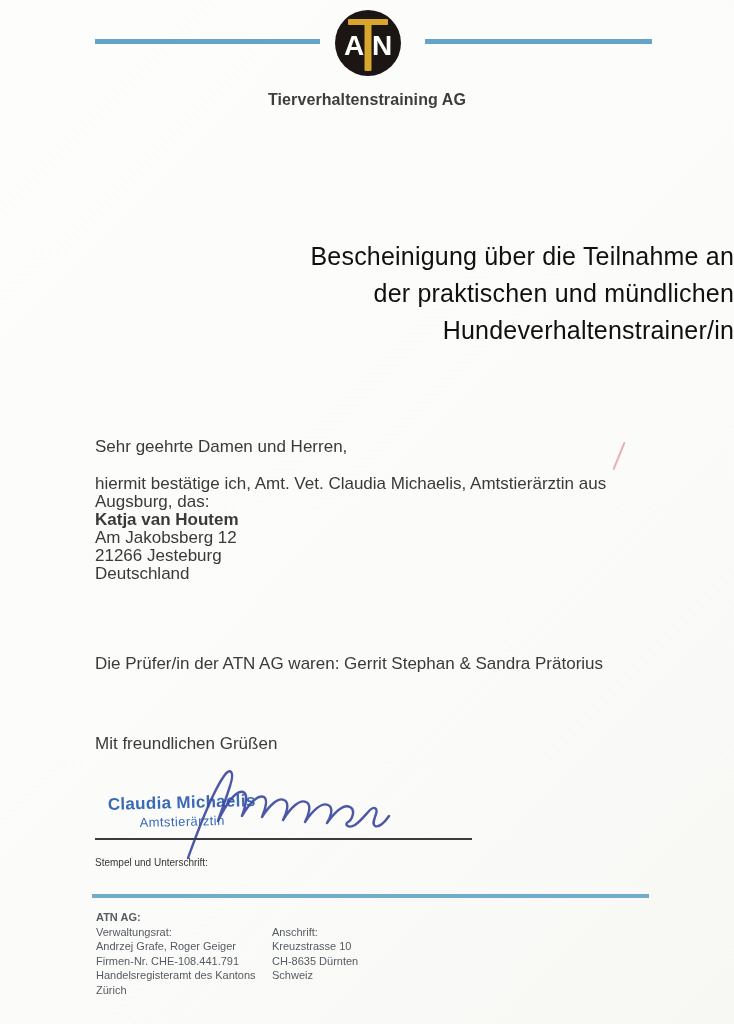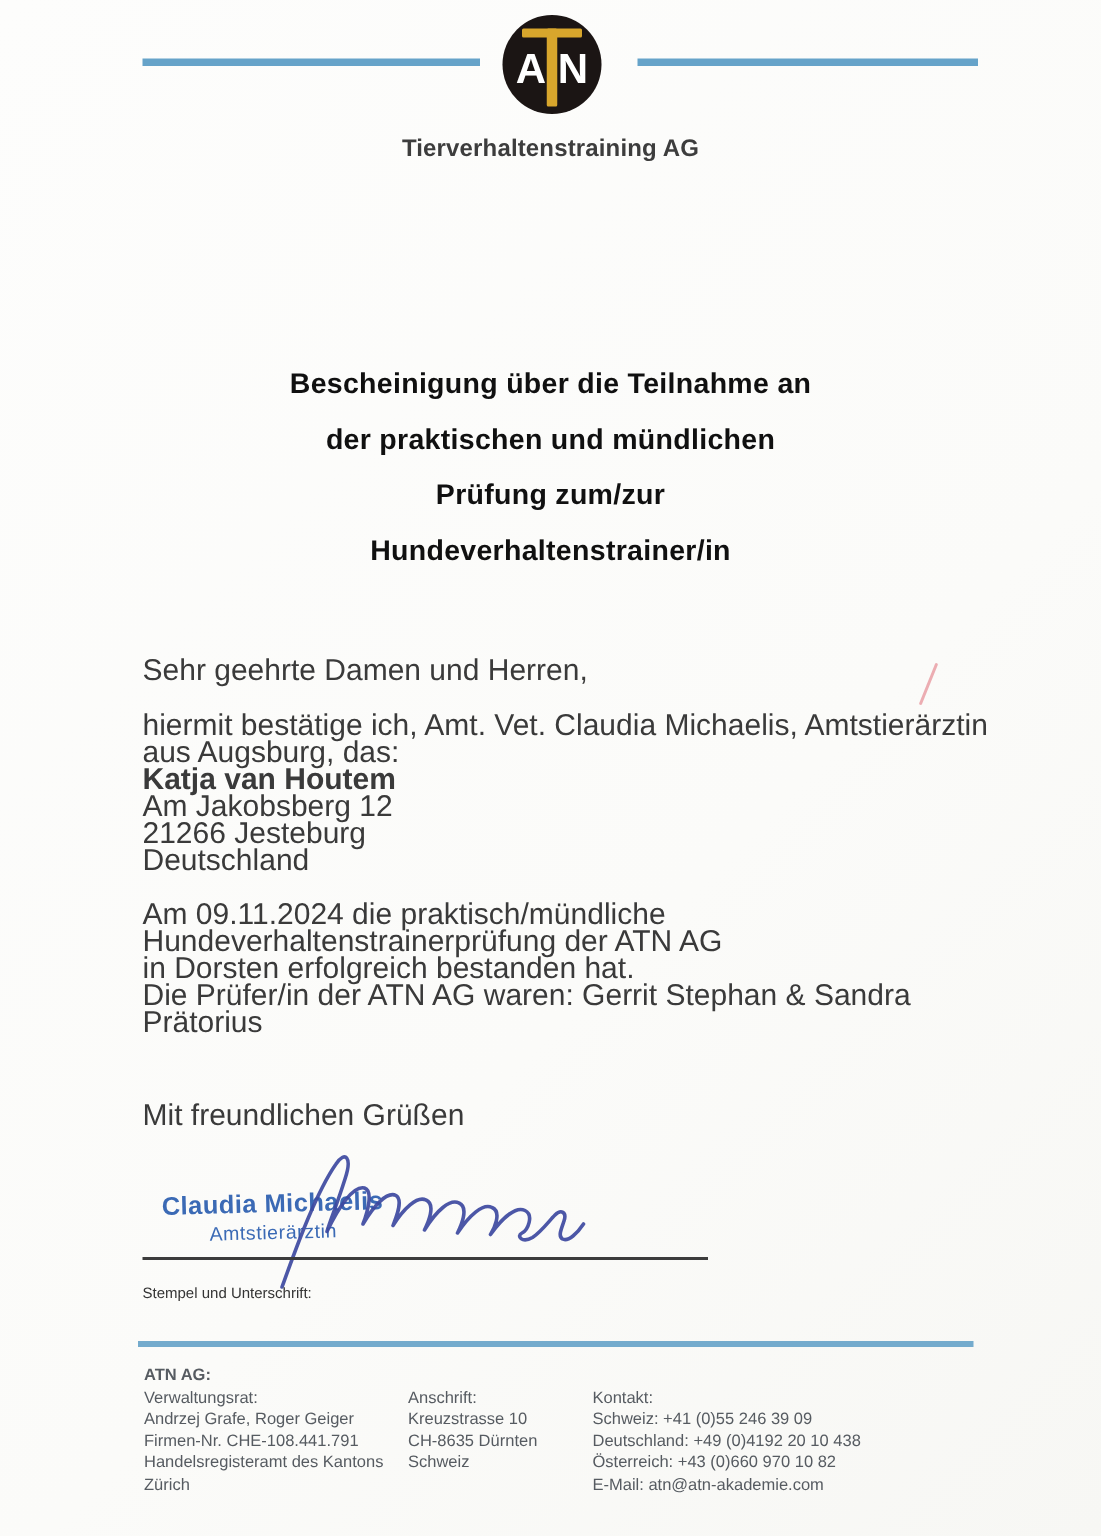--- a/index.html
+++ b/index.html
@@ -46,34 +46,34 @@
     color: #3d3d3d;
     letter-spacing: 0.1px;
   }
 
   
   .doc-title {
     position: absolute;
     top: 238px;
     left: 0;
     width: 100%;
-    text-align: center;
-    font-weight: bold;
-    font-size: 19px;
+    text-align: right;
+    font-weight: normal;
+    font-size: 25px;
     line-height: 37px;
     color: #101010;
     letter-spacing: 0.2px;
   }
 
   
   .body-text {
     position: absolute;
     left: 95px;
     right: 64px;
-    font-size: 20px;
+    font-size: 17px;
     line-height: 18px;
     color: #3a3a3a;
   }
   .salutation   { top: 438px; }
   .intro        { top: 475px; }
   .recipient    { top: 511px; }
   .recipient .name { font-weight: bold; }
   .statement    { top: 601px; }
   .examiners    { top: 655px; }
   .closing      { top: 735px; }
@@ -173,41 +173,36 @@
     </svg>
   </div>
 
   <div class="org-name">
     <div>Tierverhaltenstraining AG</div>
   </div>
 
   <div class="doc-title">
     <div>Bescheinigung über die Teilnahme an</div>
     <div>der praktischen und mündlichen</div>
-    <div>Prüfung zum/zur</div>
     <div>Hundeverhaltenstrainer/in</div>
   </div>
 
   <div class="body-text salutation">Sehr geehrte Damen und Herren,</div>
 
   <div class="body-text intro">hiermit bestätige ich, Amt. Vet. Claudia Michaelis, Amtstierärztin aus Augsburg, das:</div>
 
   <div class="pen-mark"></div>
 
   <div class="body-text recipient">
     <div class="name">Katja van Houtem</div>
     <div>Am Jakobsberg 12</div>
     <div>21266 Jesteburg</div>
     <div>Deutschland</div>
   </div>
 
-  <div class="body-text statement">
-    <div>Am 09.11.2024 die praktisch/mündliche Hundeverhaltenstrainerprüfung der ATN AG</div>
-    <div>in Dorsten erfolgreich bestanden hat.</div>
-  </div>
 
   <div class="body-text examiners">Die Prüfer/in der ATN AG waren: Gerrit Stephan &amp; Sandra Prätorius</div>
 
   <div class="body-text closing">Mit freundlichen Grüßen</div>
 
   <div class="stamp">
     <div class="stamp-name">Claudia Michaelis</div>
     <div class="stamp-title">Amtstierärztin</div>
   </div>
 
@@ -240,23 +235,16 @@
         <div>Firmen-Nr. CHE-108.441.791</div>
         <div>Handelsregisteramt des Kantons</div>
         <div>Zürich</div>
       </div>
       <div class="footer-col c2">
         <div>Anschrift:</div>
         <div>Kreuzstrasse 10</div>
         <div>CH-8635 Dürnten</div>
         <div>Schweiz</div>
       </div>
-      <div class="footer-col c3">
-        <div>Kontakt:</div>
-        <div>Schweiz: +41 (0)55 246 39 09</div>
-        <div>Deutschland: +49 (0)4192 20 10 438</div>
-        <div>Österreich: +43 (0)660 970 10 82</div>
-        <div>E-Mail: atn@atn-akademie.com</div>
-      </div>
     </div>
   </div>
 
 </div>
 
 </body></html>

